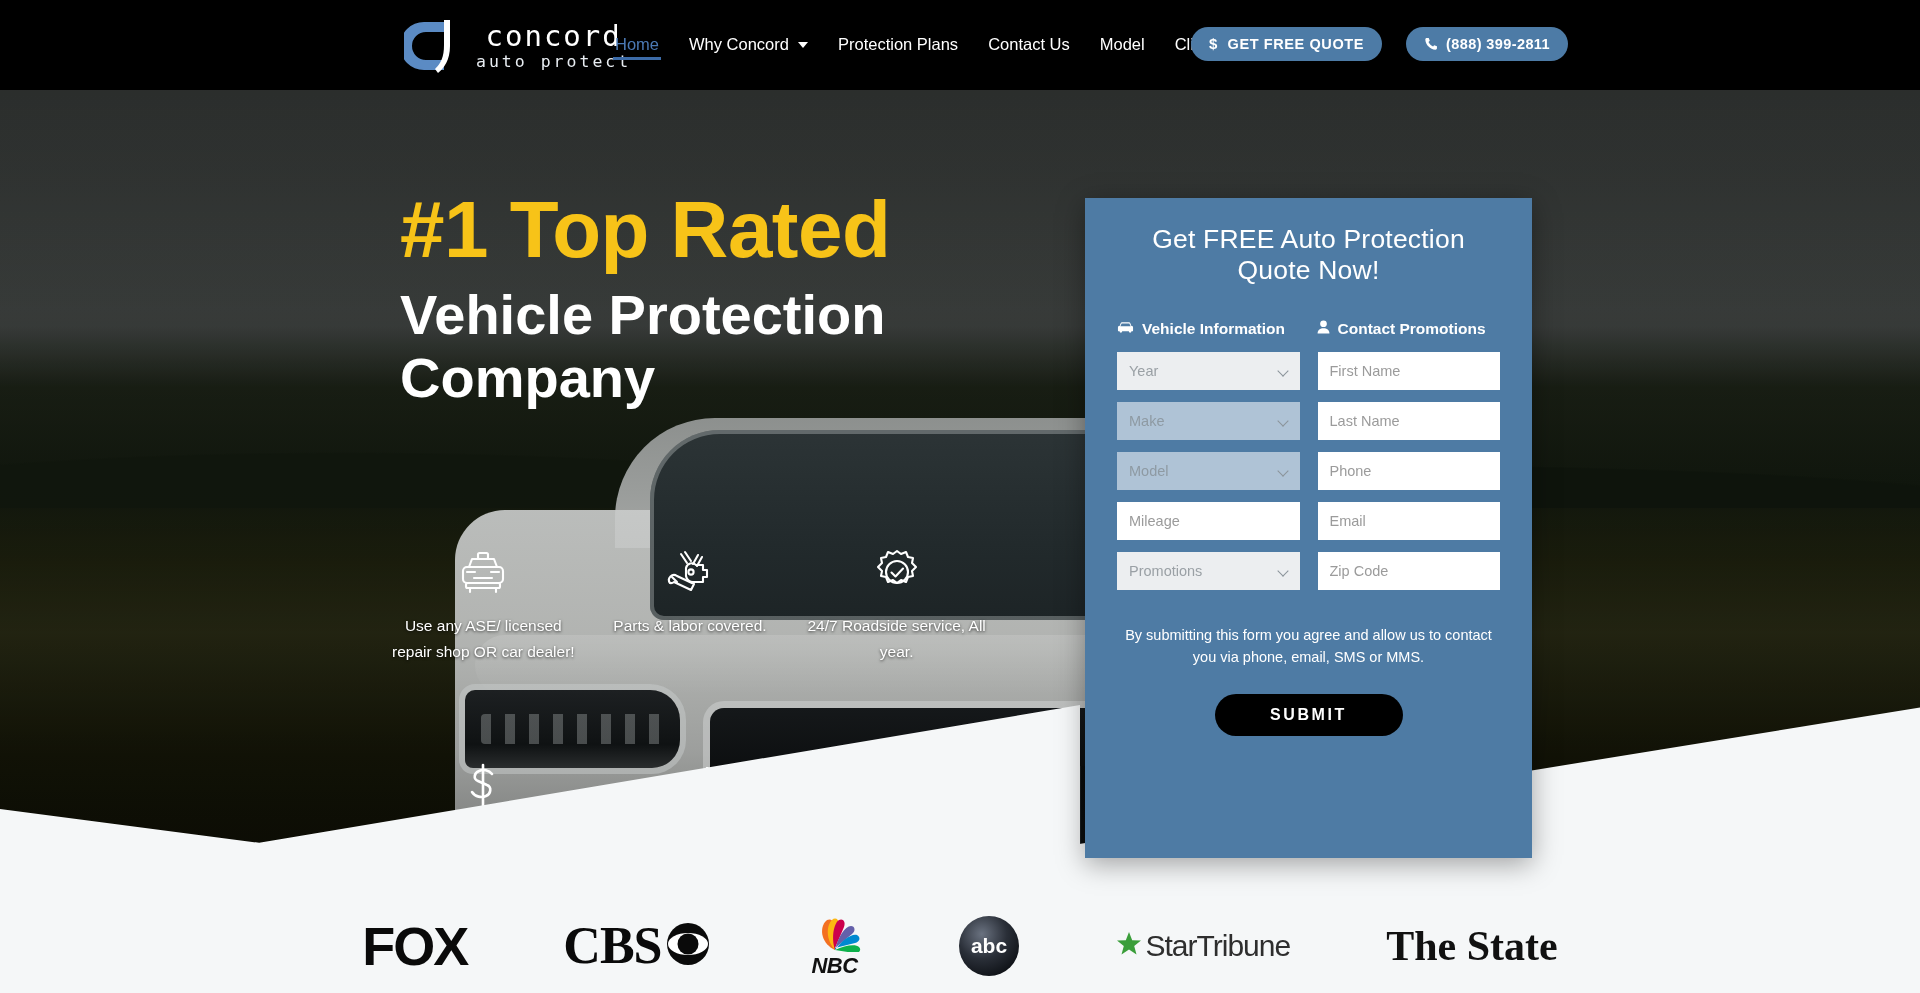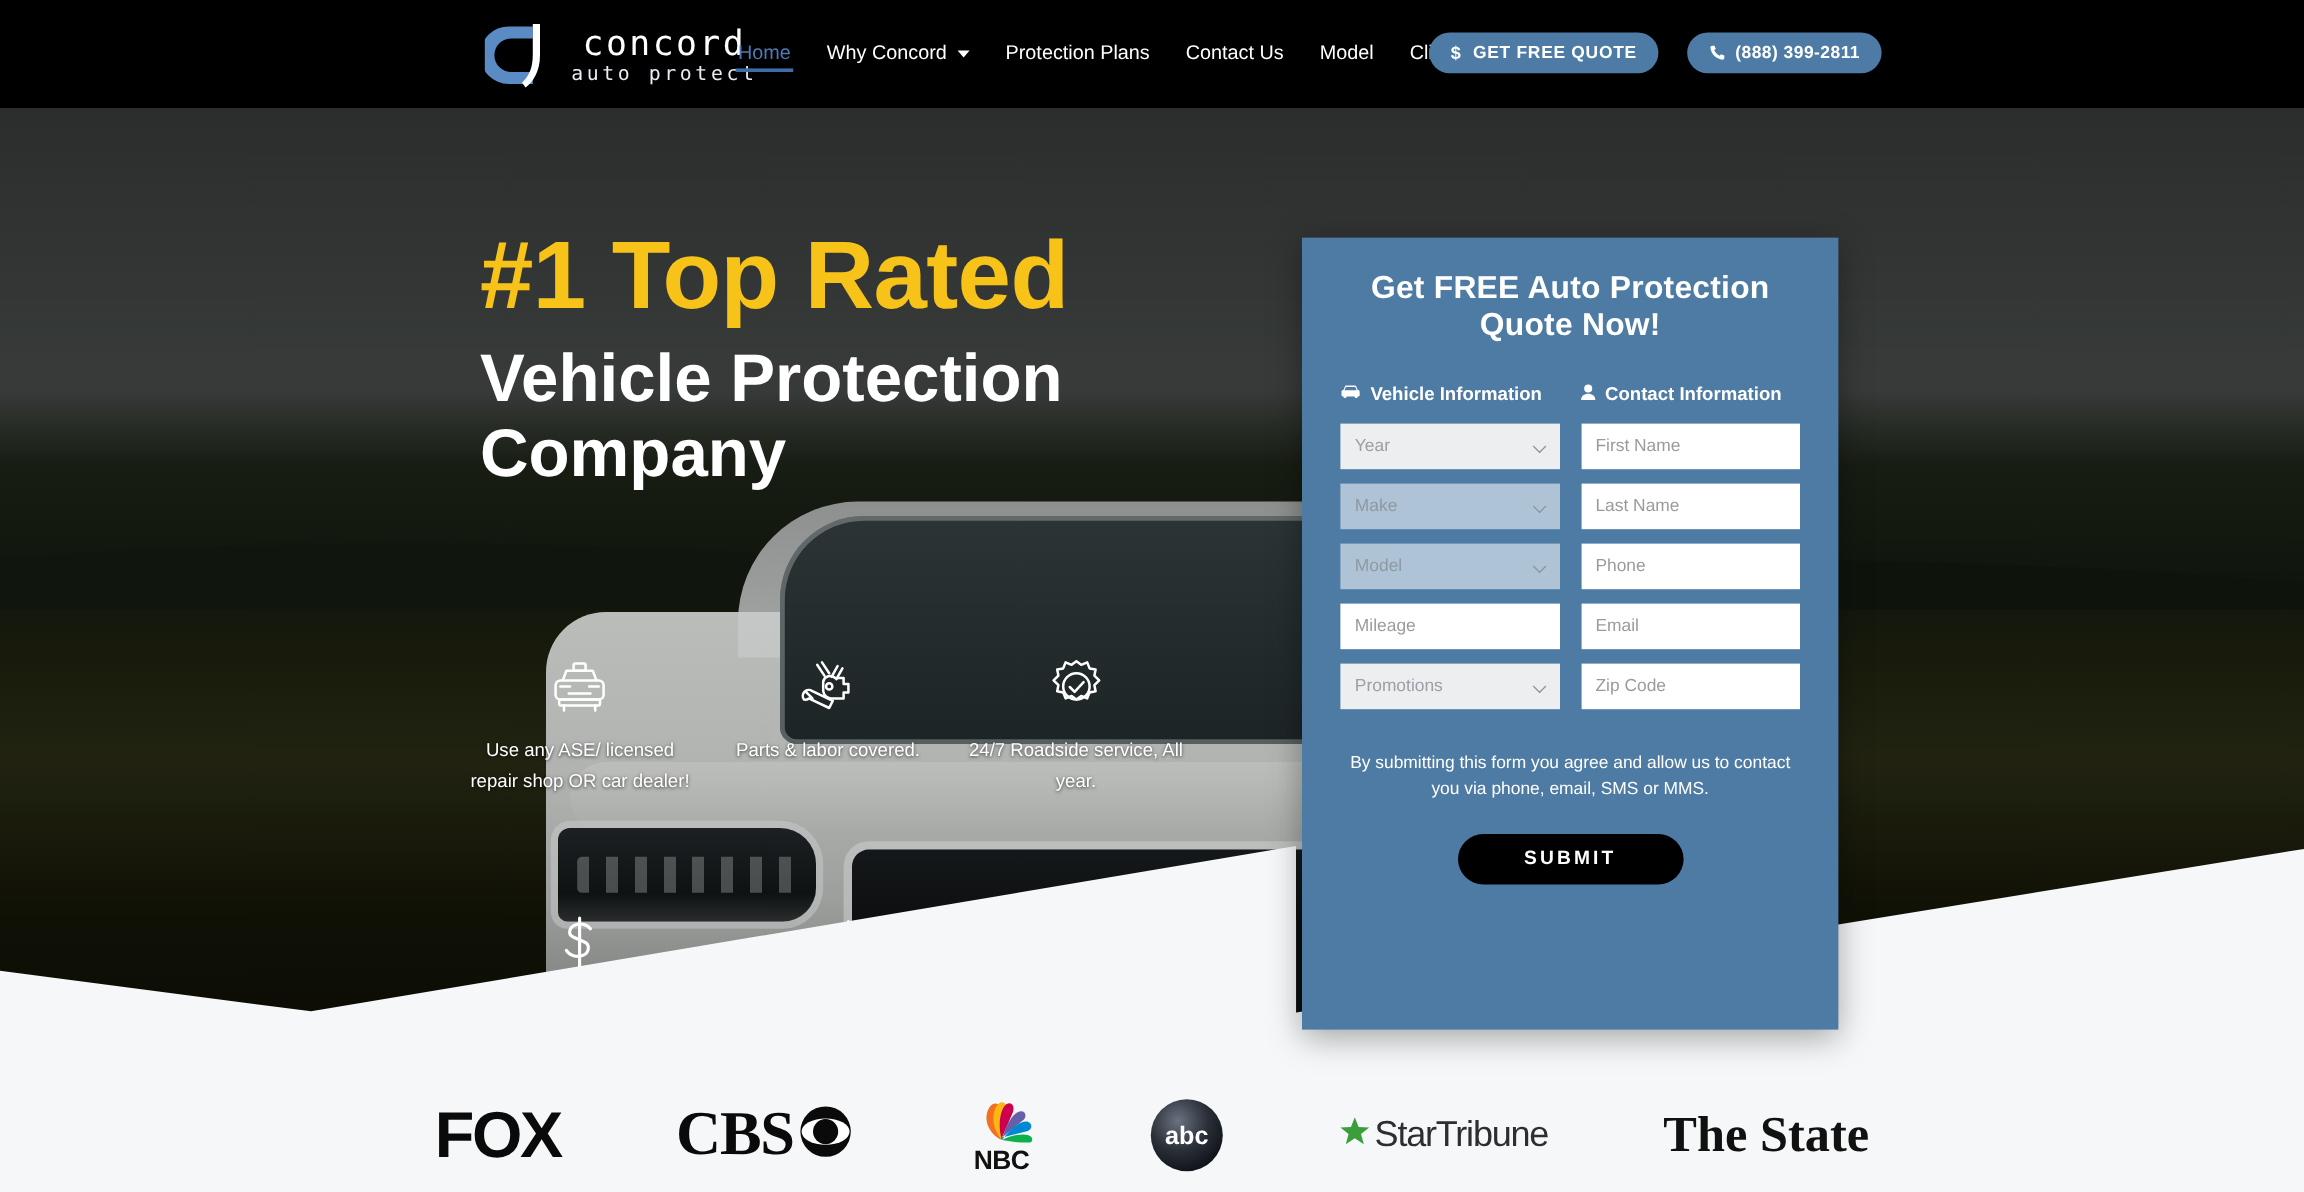--- a/index.html
+++ b/index.html
@@ -187,21 +187,21 @@
   
   .quote-panel {
     position: absolute; left: 1085px; top: 198px;
     width: 447px; height: 660px;
     background: #4e7ba4;
     z-index: 30;
     padding: 26px 32px 0 32px;
     box-shadow: 0 6px 26px rgba(0,0,0,.35);
   }
   .panel-title {
-    color: #fff; font-size: 26.5px; font-weight: 700; text-align: center;
+    color: #fff; font-size: 26.5px; font-weight: 400; text-align: center;
     line-height: 1.18; letter-spacing: .2px;
   }
   .col-heads {
     display: flex; margin-top: 33px; color: #fff; font-size: 15.5px; font-weight: 600;
   }
   .col-head { flex: 1; display: flex; align-items: center; gap: 8px; }
   .col-head.right { padding-left: 16px; }
   .form-grid {
     display: grid; grid-template-columns: 1fr 1fr; column-gap: 18px; row-gap: 12px;
     margin-top: 14px;
@@ -246,21 +246,21 @@
   .brand { display: flex; align-items: center; justify-content: center; height: 70px; }
   .fox {
     font-family: "Liberation Sans", sans-serif; font-weight: 700; font-size: 54px;
     color: #0a0a0a; letter-spacing: -2px;
   }
   .cbs { display: flex; align-items: center; gap: 2px; }
   .cbs-text {
     font-family: "Liberation Serif", serif; font-weight: 700; font-size: 52px;
     color: #0a0a0a; letter-spacing: -1px;
   }
-  .nbc { display: flex; flex-direction: column; align-items: center; gap: 1px; }
+  .nbc { display: flex; flex-direction: column; align-items: center; gap: 1px; font-style: italic; }
   .nbc-text {
     font-family: "Liberation Sans", sans-serif; font-weight: 700; font-size: 22px;
     color: #111; letter-spacing: -0.5px; margin-top: -4px;
   }
   .abc-text {
     fill: #fff; font-family: "Liberation Sans", sans-serif; font-weight: 700; font-size: 21px;
   }
   .star-tribune { display: flex; align-items: center; gap: 4px; }
   .st-text {
     font-family: "Liberation Sans", sans-serif; font-weight: 400; font-size: 30px;
@@ -470,21 +470,21 @@
         </span>
         <span>Vehicle Information</span>
       </div>
       <div class="col-head right">
         <span>
           <svg width="13" height="14" viewBox="0 0 14 15" fill="#fff">
             <circle cx="7" cy="4" r="3.6"></circle>
             <path d="M0.6 14.4 c0 -3.6 2.9 -5.6 6.4 -5.6 s6.4 2 6.4 5.6 z"></path>
           </svg>
         </span>
-        <span>Contact Information</span>
+        <span>Contact Promotions</span>
       </div>
     </div>
 
     <div class="form-grid">
       <div class="sel light">
         <span>Year</span>
         <span class="chev"></span>
       </div>
       <input class="fld text" value="" placeholder="First Name" style="">
 

